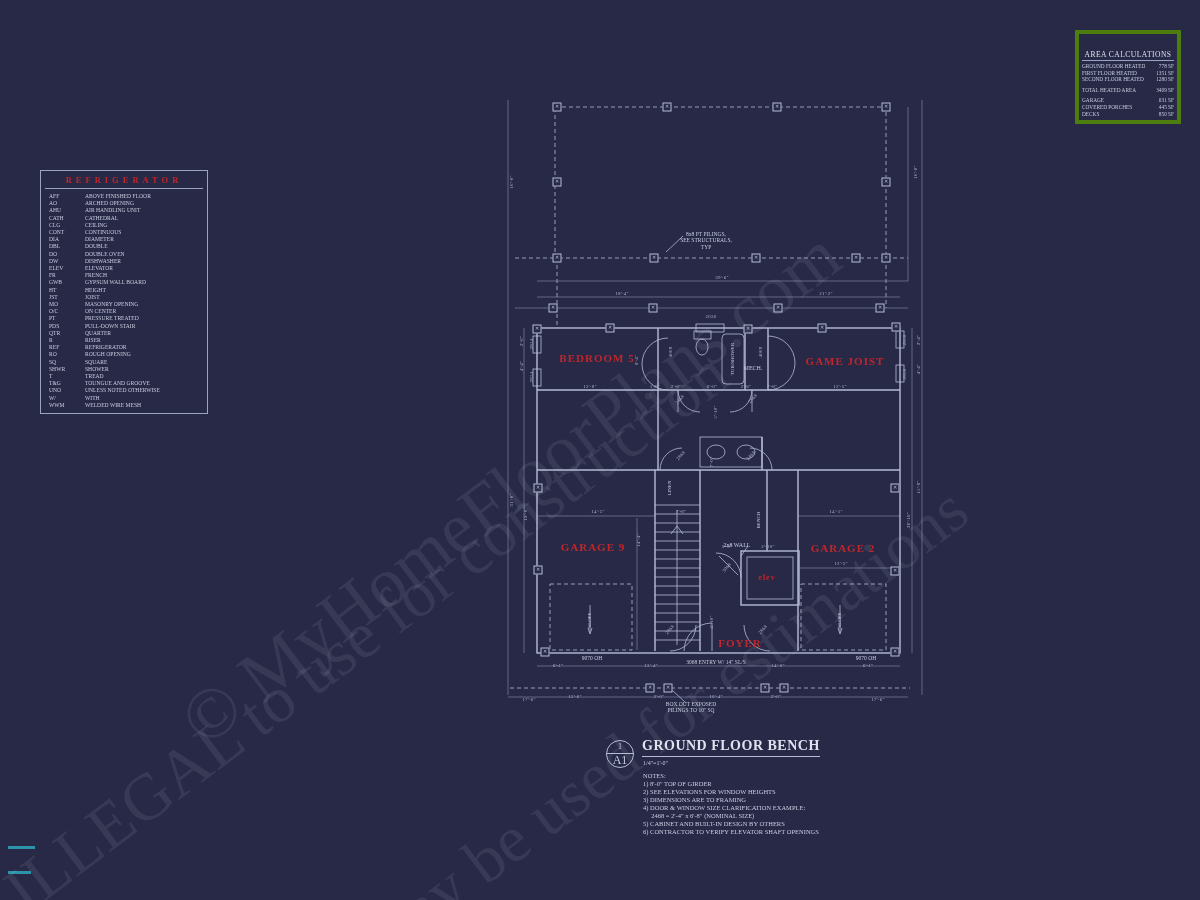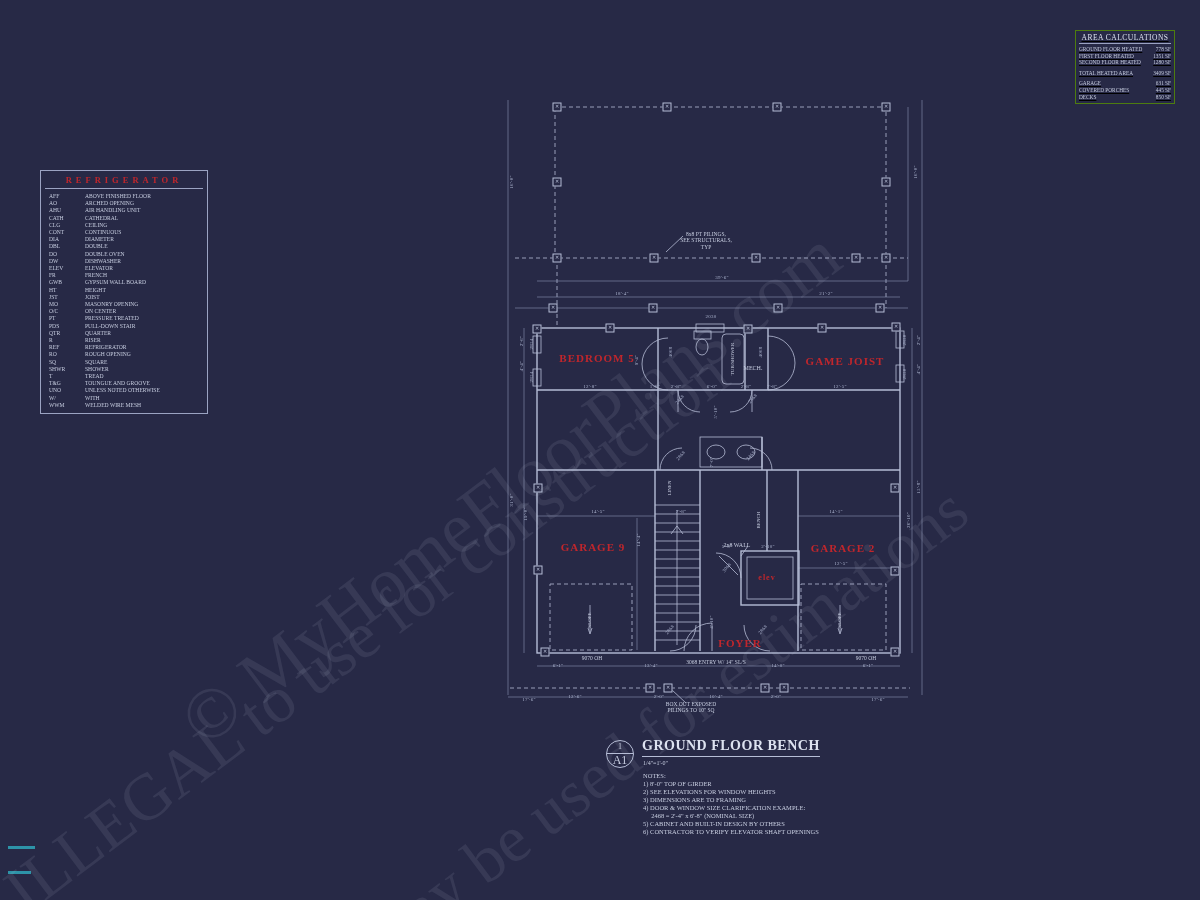--- a/index.html
+++ b/index.html
@@ -28,21 +28,21 @@
   
   #abbrev-box{position:absolute;left:40px;top:170px;width:166px;z-index:4;
     border:1px solid #9ba3c2;background:#272946;padding:0 0 4px 0;}
   #abbrev-title{color:#c0262c;font-weight:bold;font-size:8.5px;letter-spacing:4px;
     text-align:center;padding:4px 0 3px 0;border-bottom:1px solid #9ba3c2;margin:0 4px;}
   #abbrev-rows{padding:4px 8px 0 8px;}
   .abbr-row{display:flex;font-size:5.6px;line-height:7.2px;color:#c6ccdf;}
   .abbr-row .a{width:36px;flex:none;}
   
   #areacalc-box{position:absolute;left:1075px;top:30px;width:92px;z-index:4;
-    border:1px solid #4d7c0f;background:#272946;padding:2px 3px 3px 3px;text-decoration:underline;}
+    border:4px solid #4d7c0f;background:#272946;padding:16px 3px 3px 3px;}
   #areacalc-title{color:#dde2f0;font-size:7.5px;letter-spacing:.5px;text-align:center;
     border-bottom:1px solid #9ba3c2;padding-bottom:1px;margin-bottom:2px;}
   .ac-row{display:flex;justify-content:space-between;font-size:5.3px;line-height:6.6px;color:#c6ccdf;}
   .ac-gap{margin-top:4px;}
   
   #title-block{position:absolute;left:606px;top:738px;z-index:4;color:#c6ccdf;}
   #title-circle{position:absolute;left:0;top:2px;width:26px;height:26px;border:1px solid #b6bdd6;
     border-radius:50%;display:flex;flex-direction:column;align-items:center;}
   #title-circle .num{font-size:8px;line-height:12px;}
   #title-circle .divider{width:100%;border-top:1px solid #b6bdd6;}

